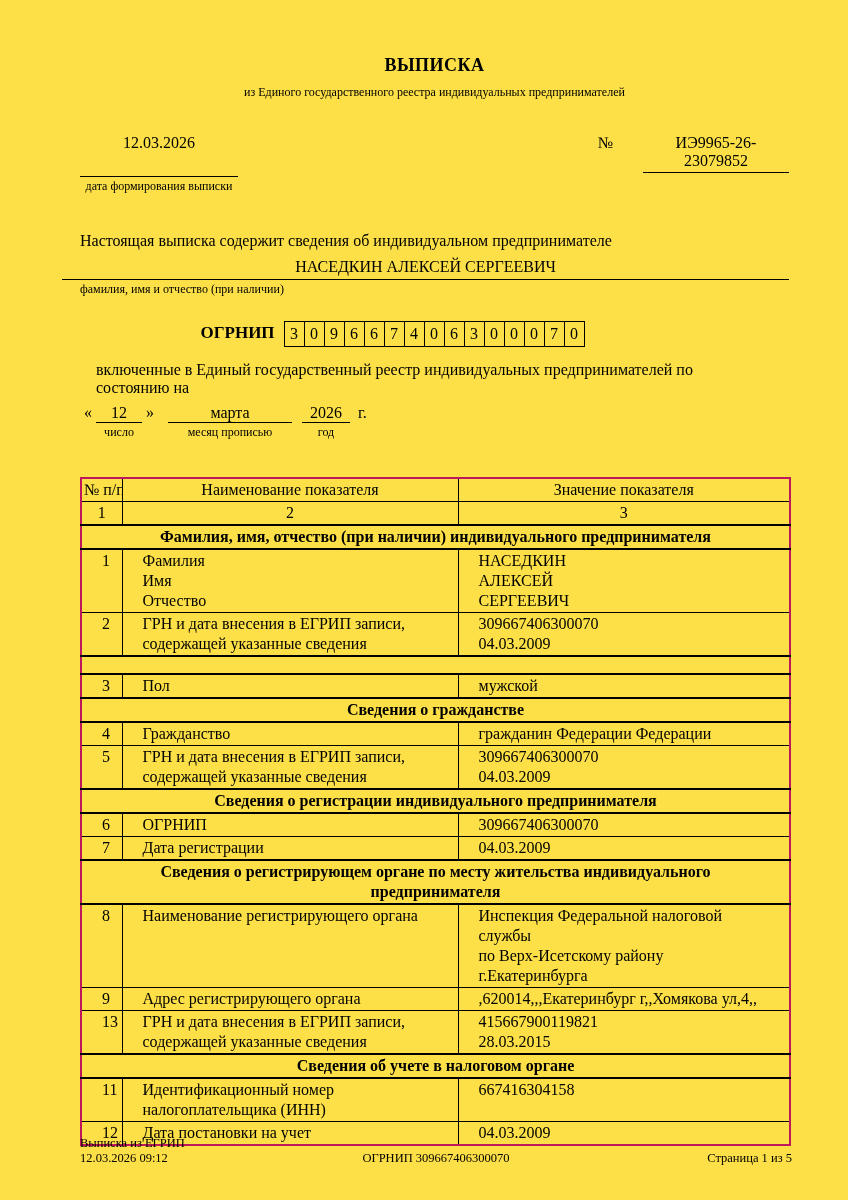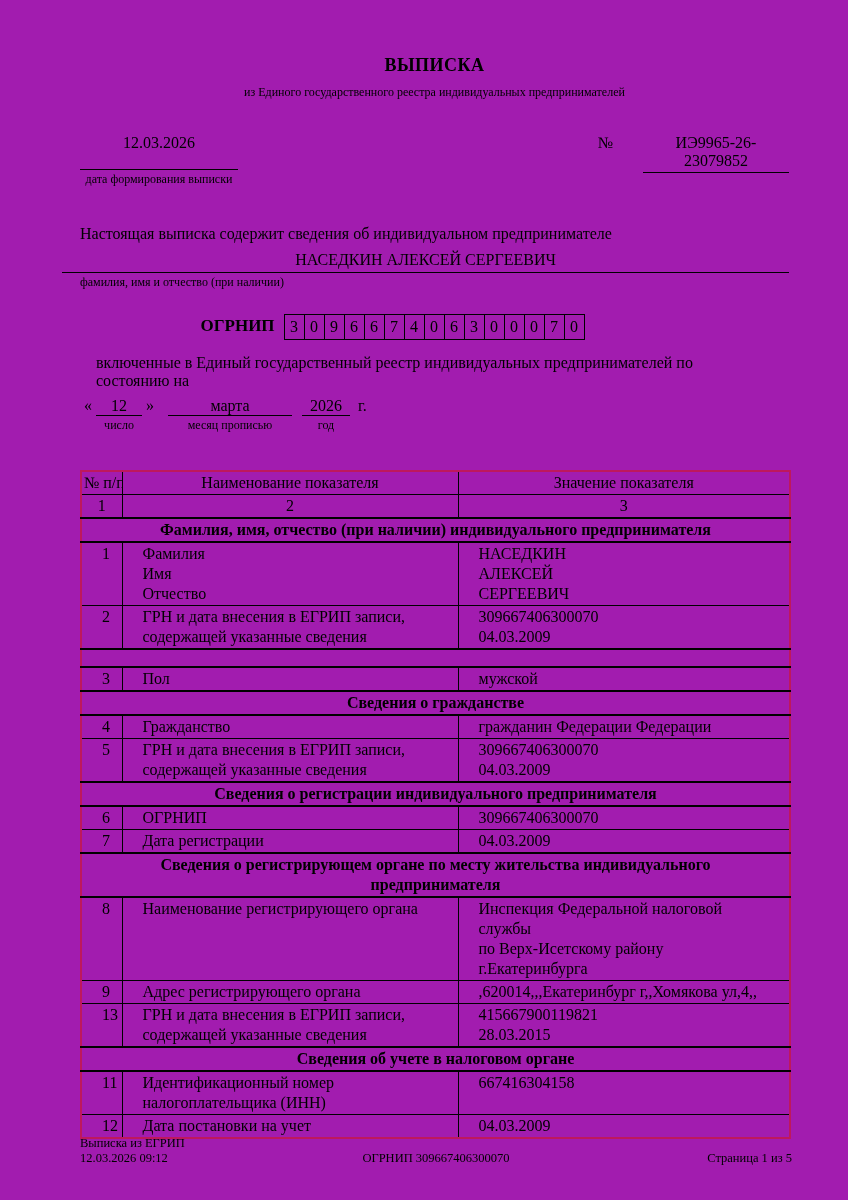--- a/index.html
+++ b/index.html
@@ -1,35 +1,35 @@
 <!DOCTYPE html>
 <html><head>
 <meta charset="utf-8">
 <style>
   html,body { margin:0; padding:0; background:#ffffff; }
   .page {
     position:relative;
     width:848px; height:1200px;
     margin:0 auto;
-    background:#a21caf;
+    background:#fde047;
     color:#000;
     font-family:"Liberation Serif","DejaVu Serif",serif;
     font-size:16px;
     box-sizing:border-box;
     padding:55px 59px 0 80px;
     overflow:hidden;
   }
   .doc-title { font-size:18px; font-weight:bold; text-align:center; margin:0; letter-spacing:.5px; }
   .doc-subtitle { font-size:12px; font-weight:normal; text-align:center; margin:9px 0 0 0; }
 
   .meta-row { display:flex; justify-content:space-between; align-items:flex-start; margin-top:34px; }
   .sig { display:inline-block; }
   .sig-val { text-align:center; border-bottom:1px solid #000; }
   .sig-cap { text-align:center; font-size:12px; padding-top:2px; white-space:nowrap; }
-  .issue-date .sig-val { width:158px; padding-bottom:17px; }
+  .issue-date .sig-val { width:158px; padding-bottom:24px; }
   .num-block { display:flex; align-items:flex-start; }
   .num-sign { margin-right:30px; }
   .num-lines { width:146px; text-align:center; border-bottom:1px solid #000; padding-bottom:2px; }
 
   .lead { margin:38px 0 0 0; }
 
   .name-wrap { margin-top:8px; }
   .name-line { text-align:center; border-bottom:1px solid #000; padding-bottom:3px; margin-left:-18px; }
   .name-cap { font-size:12px; padding-top:2px; }
 

